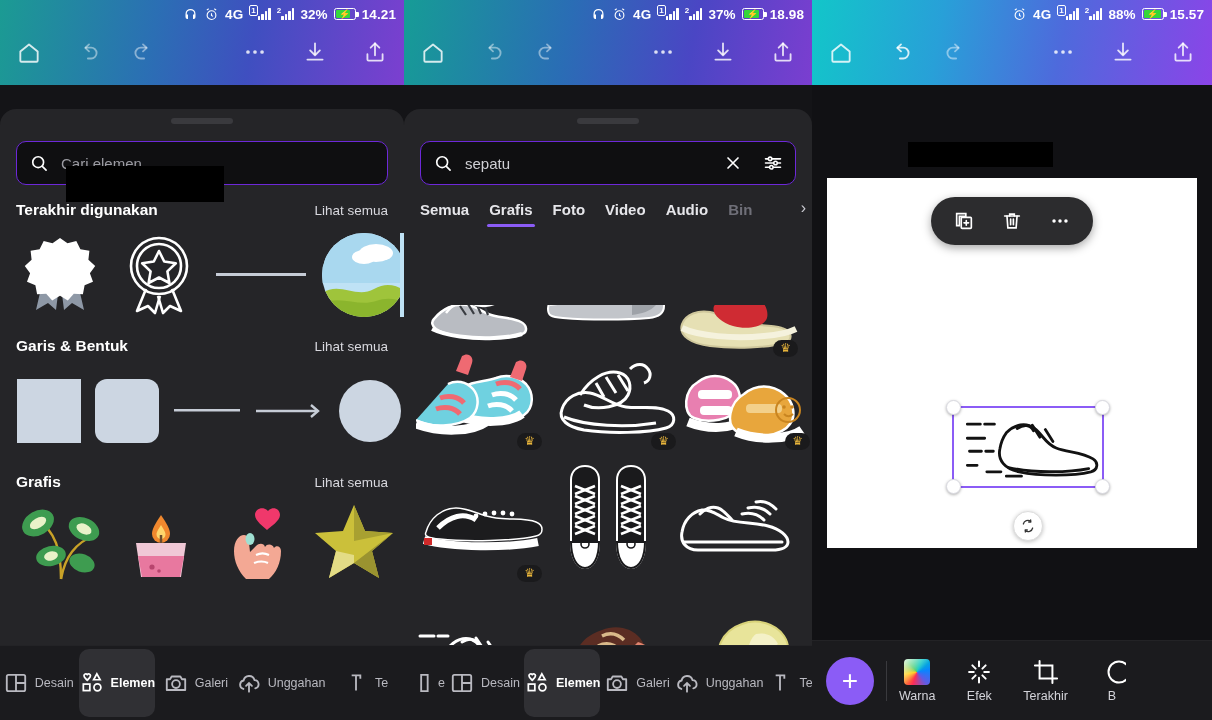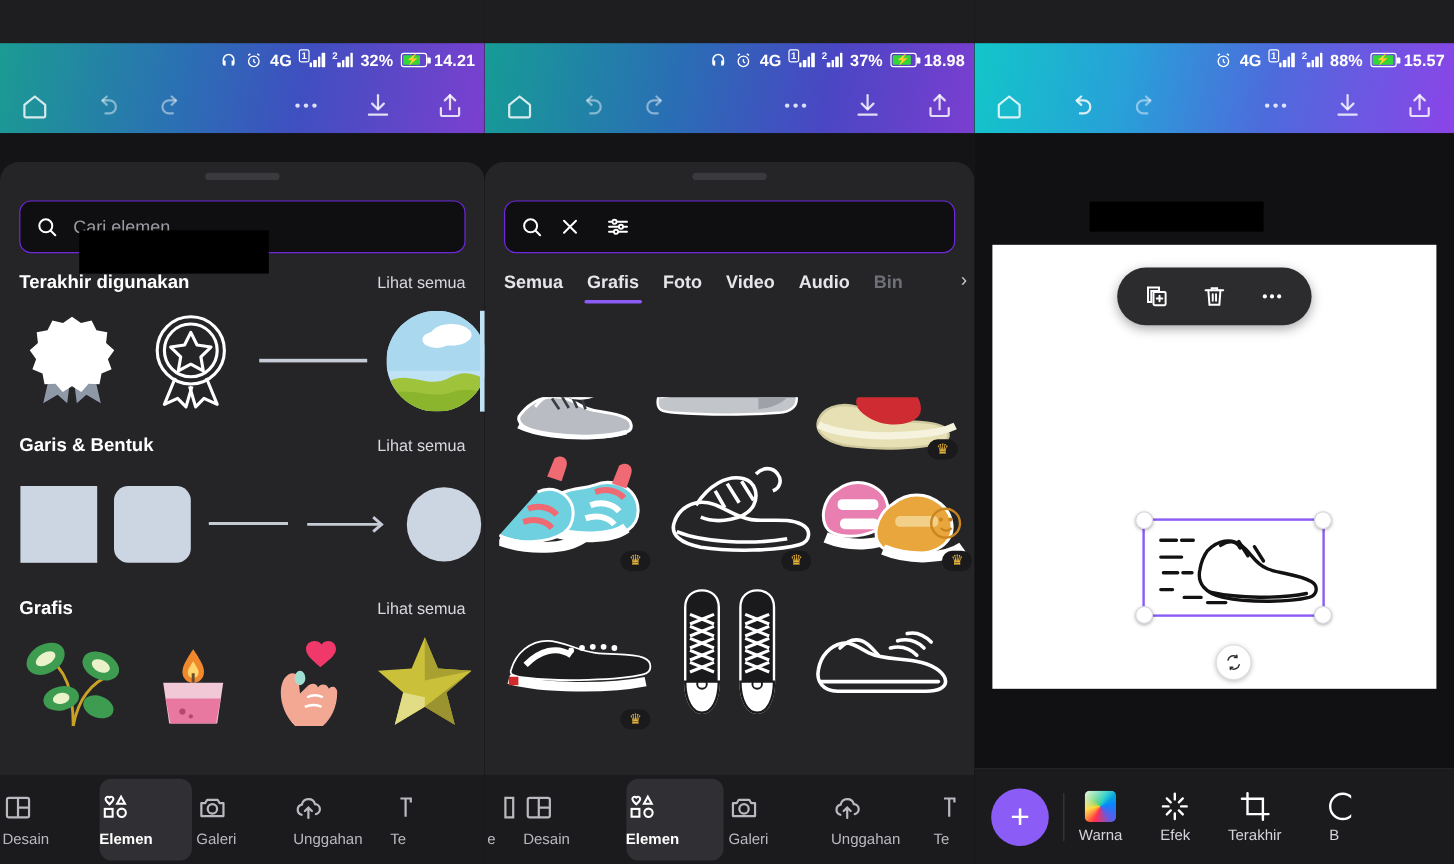--- a/index.html
+++ b/index.html
@@ -11,21 +11,21 @@
   }
   .screens { display: flex; width: 1212px; height: 720px; }
 
   
   .phone { position: relative; height: 720px; overflow: hidden; background: #1e1e20; }
   .phone.p1 { width: 404px; }
   .phone.p2 { width: 408px; }
   .phone.p3 { width: 400px; }
 
   
-  .topwrap { position: relative; height: 75px; width: 100%; margin-top: 36px; }
+  .topwrap { position: relative; height: 85px; width: 100%; }
   .topwrap.g1 { background: linear-gradient(100deg,#1b9b93 0%, #2b6fb4 38%, #3f4fc0 62%, #7c3fd0 100%); }
   .topwrap.g2 { background: linear-gradient(100deg,#169c96 0%, #2a6db5 40%, #4a46c4 70%, #7b3ed0 100%); }
   .topwrap.g3 { background: linear-gradient(100deg,#12c6c9 0%, #28a0d8 32%, #4e6adc 62%, #8b44e8 100%); }
 
   .statusbar {
     display: flex; align-items: center; justify-content: flex-end;
     gap: 6px; height: 28px; padding: 0 8px 0 0;
     color: #ffffff; font-size: 13.5px; font-weight: bold;
     letter-spacing: .1px;
   }
@@ -153,21 +153,21 @@
   }
   .rotator svg { width: 16px; height: 16px; display:block; }
 
   
   .bottomnav {
     position: absolute; left: 0; right: 0; bottom: 0; height: 75px;
     background: #1b1b1e; display: flex; align-items: center;
     border-top: 1px solid #232326;
   }
   .navitem {
-    flex: 1 1 0; display: flex; flex-direction: column; 
+    flex: 1 1 0; display: flex; flex-direction: row; align-items: center;
     justify-content: center; gap: 6px; height: 68px; color: #b9b9c0; cursor: pointer;
     border-radius: 10px; margin: 0 2px;
   }
   .navitem.active { background: #303034; color: #fff; }
   .navitem .ni { width: 26px; height: 26px; }
   .navitem .ni svg { width: 100%; height: 100%; display: block; }
   .navitem .nl { font-size: 12.5px; white-space: nowrap; }
   .navitem.active .nl { font-weight: bold; }
 
   
@@ -576,20 +576,21 @@
       <div class="sheet">
         <div class="grabber"></div>
 
         <div class="searchbar">
           <span class="magn">
               <svg viewBox="0 0 24 24" fill="none" stroke="currentColor" stroke-width="2" stroke-linecap="round">
                 <circle cx="11" cy="11" r="6.5"></circle>
                 <path d="M16 16l4.5 4.5"></path>
               </svg>
             </span>
+          <span class="txt">sepatu</span>
           <span class="act">
               <svg viewBox="0 0 24 24" fill="none" stroke="currentColor" stroke-width="2" stroke-linecap="round">
                 <path d="M6 6l12 12M18 6L6 18"></path>
               </svg>
             </span>
           <span class="act" style="margin-left:8px">
               <svg viewBox="0 0 24 24" fill="none" stroke="currentColor" stroke-width="1.9" stroke-linecap="round">
                 <path d="M3 7h18M3 12h18M3 17h18"></path>
                 <circle cx="8.5" cy="7" r="2.1" fill="#0f0f11"></circle>
                 <circle cx="15" cy="12" r="2.1" fill="#0f0f11"></circle>

